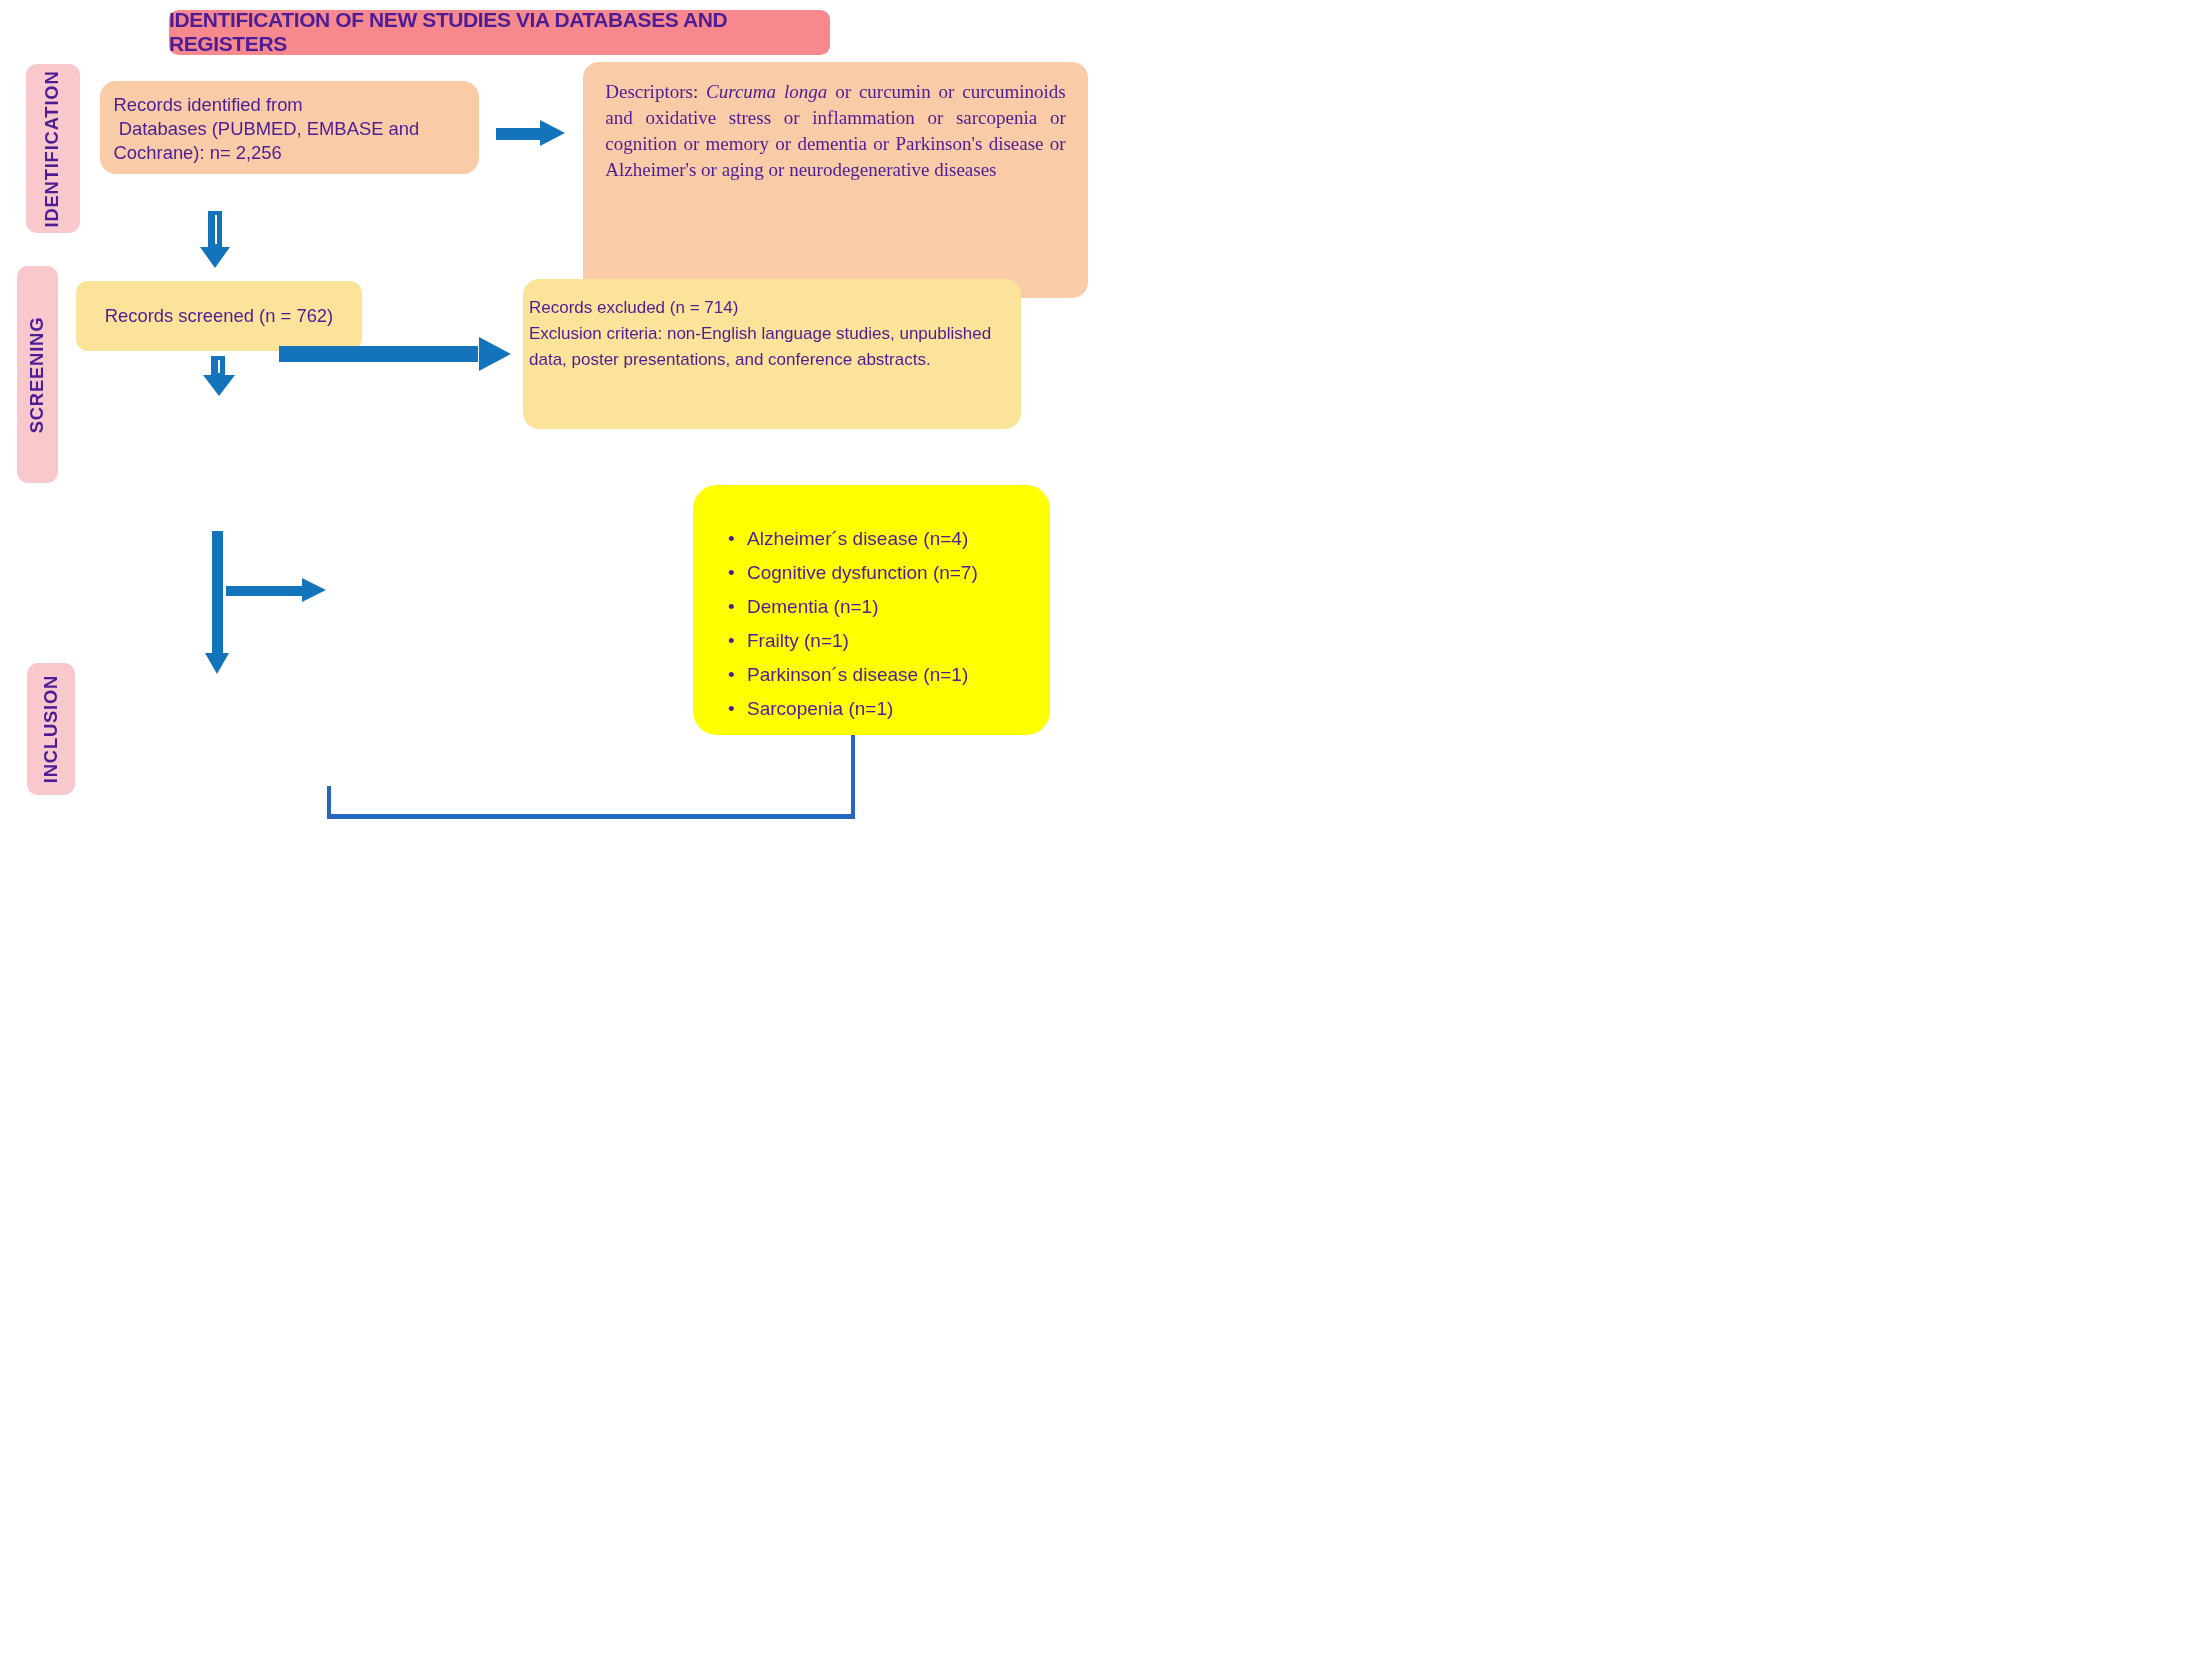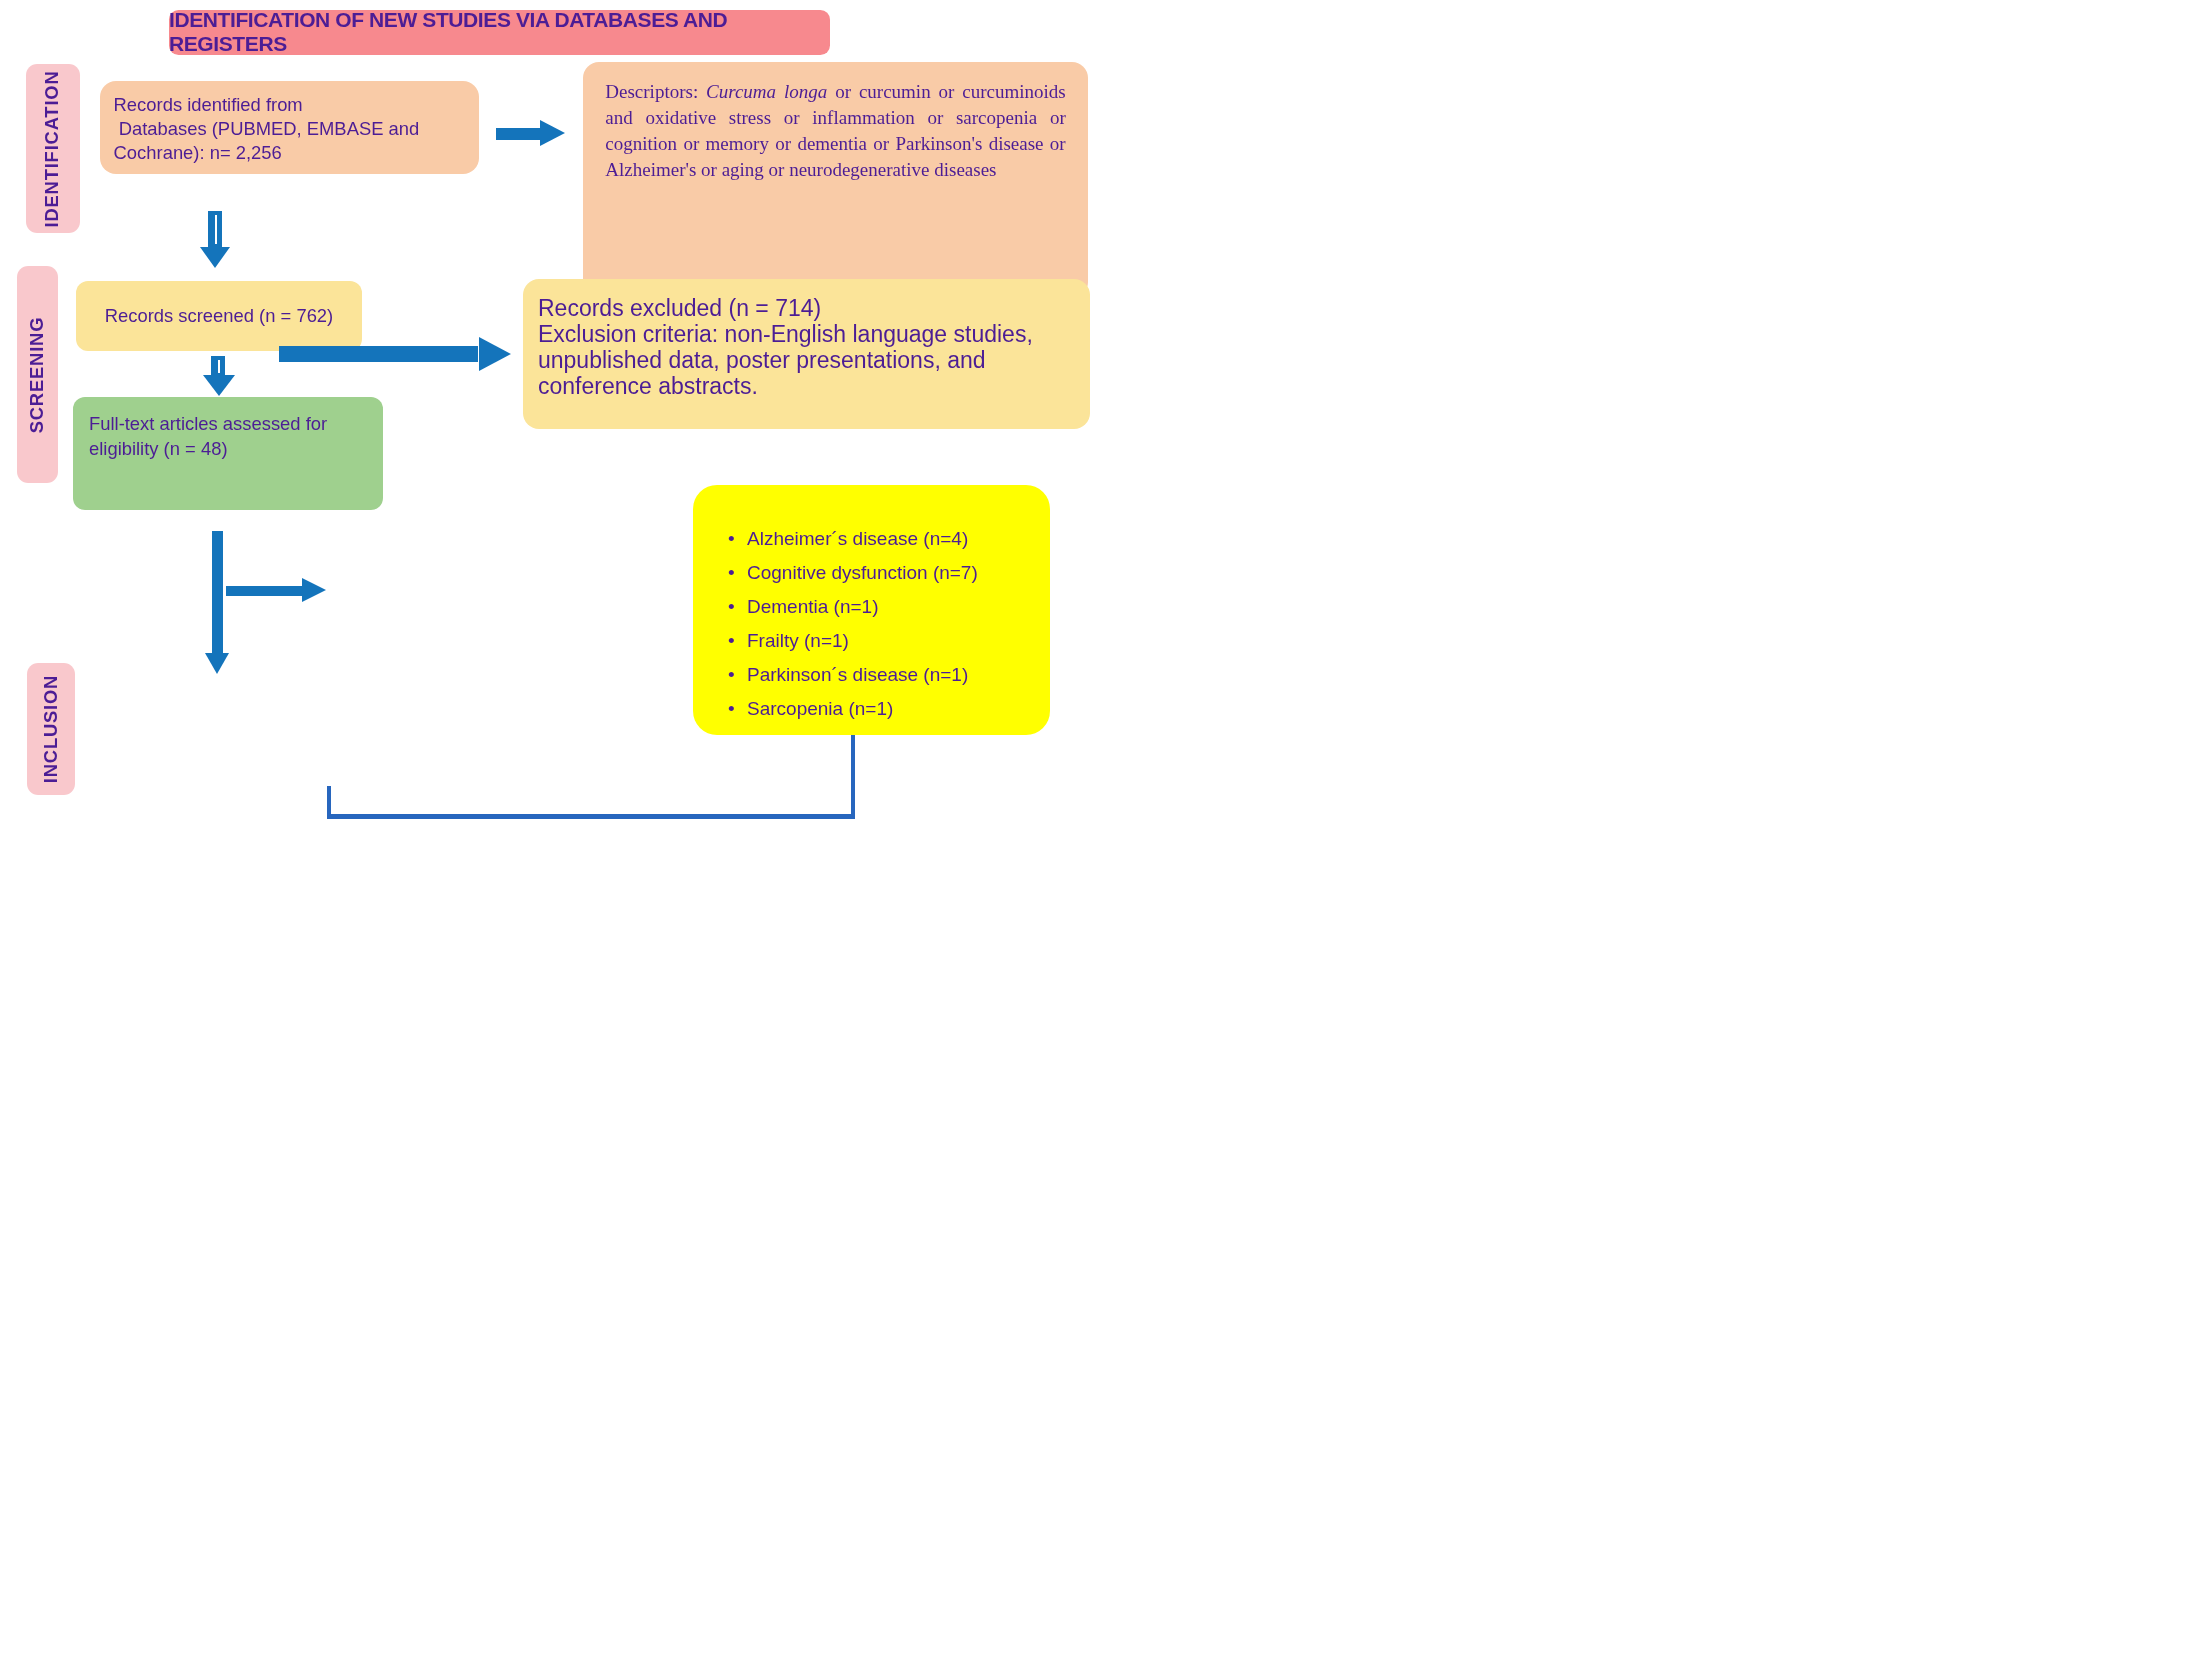--- a/index.html
+++ b/index.html
@@ -55,24 +55,24 @@
   }
   #descriptors .italic{font-style:italic;}
   #records-screened{
     left:76px;top:281px;width:286px;height:70px;
     background:var(--yellow);
     border-radius:12px;
     display:flex;align-items:center;justify-content:center;
     font-size:18.4px;
   }
   #records-excluded{
-    left:523px;top:279px;width:567px;height:150px;
+    left:523px;top:279px;width:498px;height:150px;
     background:var(--yellow);
-    padding:16px 15px;
-    font-size:23px;line-height:26px;
+    padding:16px 6px;
+    font-size:17px;line-height:26px;
   }
   #full-text{
     left:73px;top:397px;width:310px;height:113px;
     background:var(--green);
     border-radius:12px;
     padding:14.4px 16px;
     font-size:18.4px;line-height:25px;
   }
   #excluded-fulltext{
     left:331px;top:540px;width:259px;height:163px;
@@ -175,21 +175,20 @@
     <span>Descriptors: </span><span class="italic">Curcuma longa</span><span> or curcumin or curcuminoids and oxidative stress or inflammation or sarcopenia or cognition or memory or dementia or Parkinson's disease or Alzheimer's or aging or neurodegenerative diseases</span>
   </div>
 
   <div id="records-screened" class="box">Records screened (n = 762)</div>
 
   <div id="records-excluded" class="box rounded">
     <div>Records excluded (n = 714)</div>
     <div>Exclusion criteria: non-English language studies, unpublished data, poster presentations, and conference abstracts.</div>
   </div>
 
-  <div id="full-text" class="box">Full-text articles assessed for eligibility (n = 48)</div>
 
 
   <div id="included-breakdown" class="box">
       <div class="item">Alzheimer´s disease (n=4)</div>
       <div class="item">Cognitive dysfunction (n=7)</div>
       <div class="item">Dementia (n=1)</div>
       <div class="item">Frailty (n=1)</div>
       <div class="item">Parkinson´s disease (n=1)</div>
       <div class="item">Sarcopenia (n=1)</div>
     </div>

